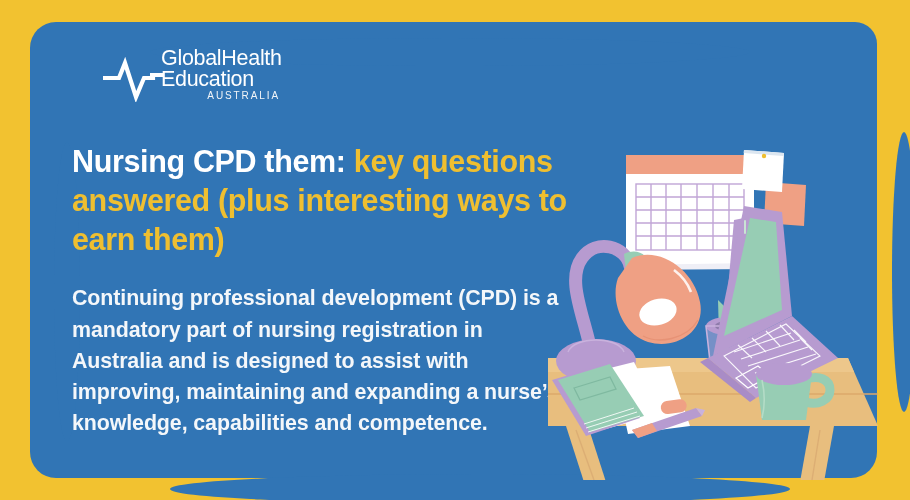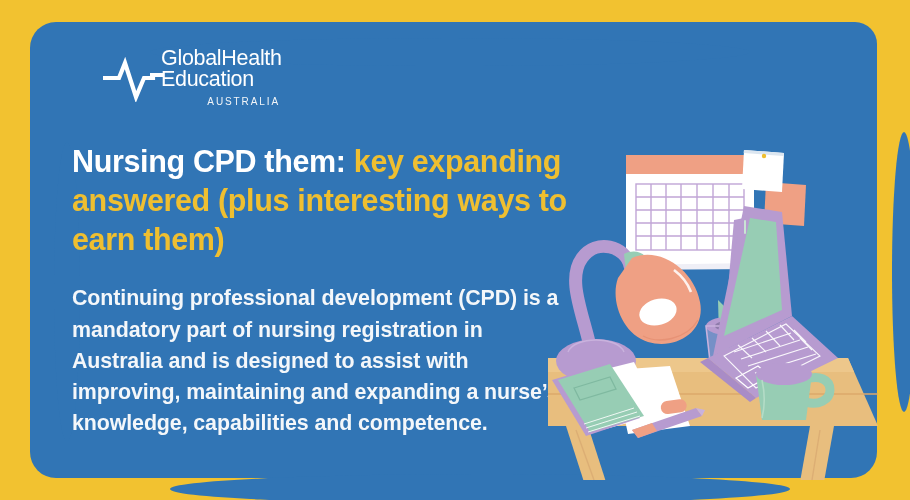--- a/index.html
+++ b/index.html
@@ -73,21 +73,21 @@
     font-weight: 400;
     letter-spacing: -0.3px;
     line-height: 0.98;
     white-space: nowrap;
   }
   #logo-line-1 { font-size: 21.5px; }
   #logo-line-2 { font-size: 21.5px; }
   #logo-line-3 {
     font-size: 10px;
     letter-spacing: 1.9px;
-    margin-top: 7px;
+    margin-top: 1px;
     text-align: right;
     padding-right: 1px;
     color: #f2f5f8;
   }
   #logo-dash {
     position: absolute;
     left: 47px;
     top: 25px;
     width: 14px;
     height: 4px;
@@ -150,21 +150,21 @@
       </svg>
     </div>
     <div id="logo-dash"></div>
     <div id="logo-text">
       <div class="logo-line" id="logo-line-1">GlobalHealth</div>
       <div class="logo-line" id="logo-line-2">Education</div>
       <div class="logo-line" id="logo-line-3">AUSTRALIA</div>
     </div>
   </div>
 
-  <h1 id="headline"><span>Nursing CPD them: </span><span class="hl-accent">key expanding answered (plus interesting ways to earn them)</span></h1>
+  <h1 id="headline"><span>Nursing CPD them: </span><span class="hl-accent">key questions answered (plus interesting ways to earn them)</span></h1>
 
   <p id="body-copy">Continuing professional development (CPD) is a mandatory part of nursing registration in Australia and is designed to assist with improving, maintaining and expanding a nurse’s knowledge, capabilities and competence.</p>
 
   <div id="illustration">
     <svg width="340" height="350" viewBox="0 0 340 350" fill="none">
 
       <g>
         <rect x="78" y="25" width="128" height="110" fill="#ffffff"></rect>
         <rect x="78" y="25" width="128" height="19" fill="#EFA084"></rect>
         <g stroke="#C0A5D6" stroke-width="1.4" fill="none">

